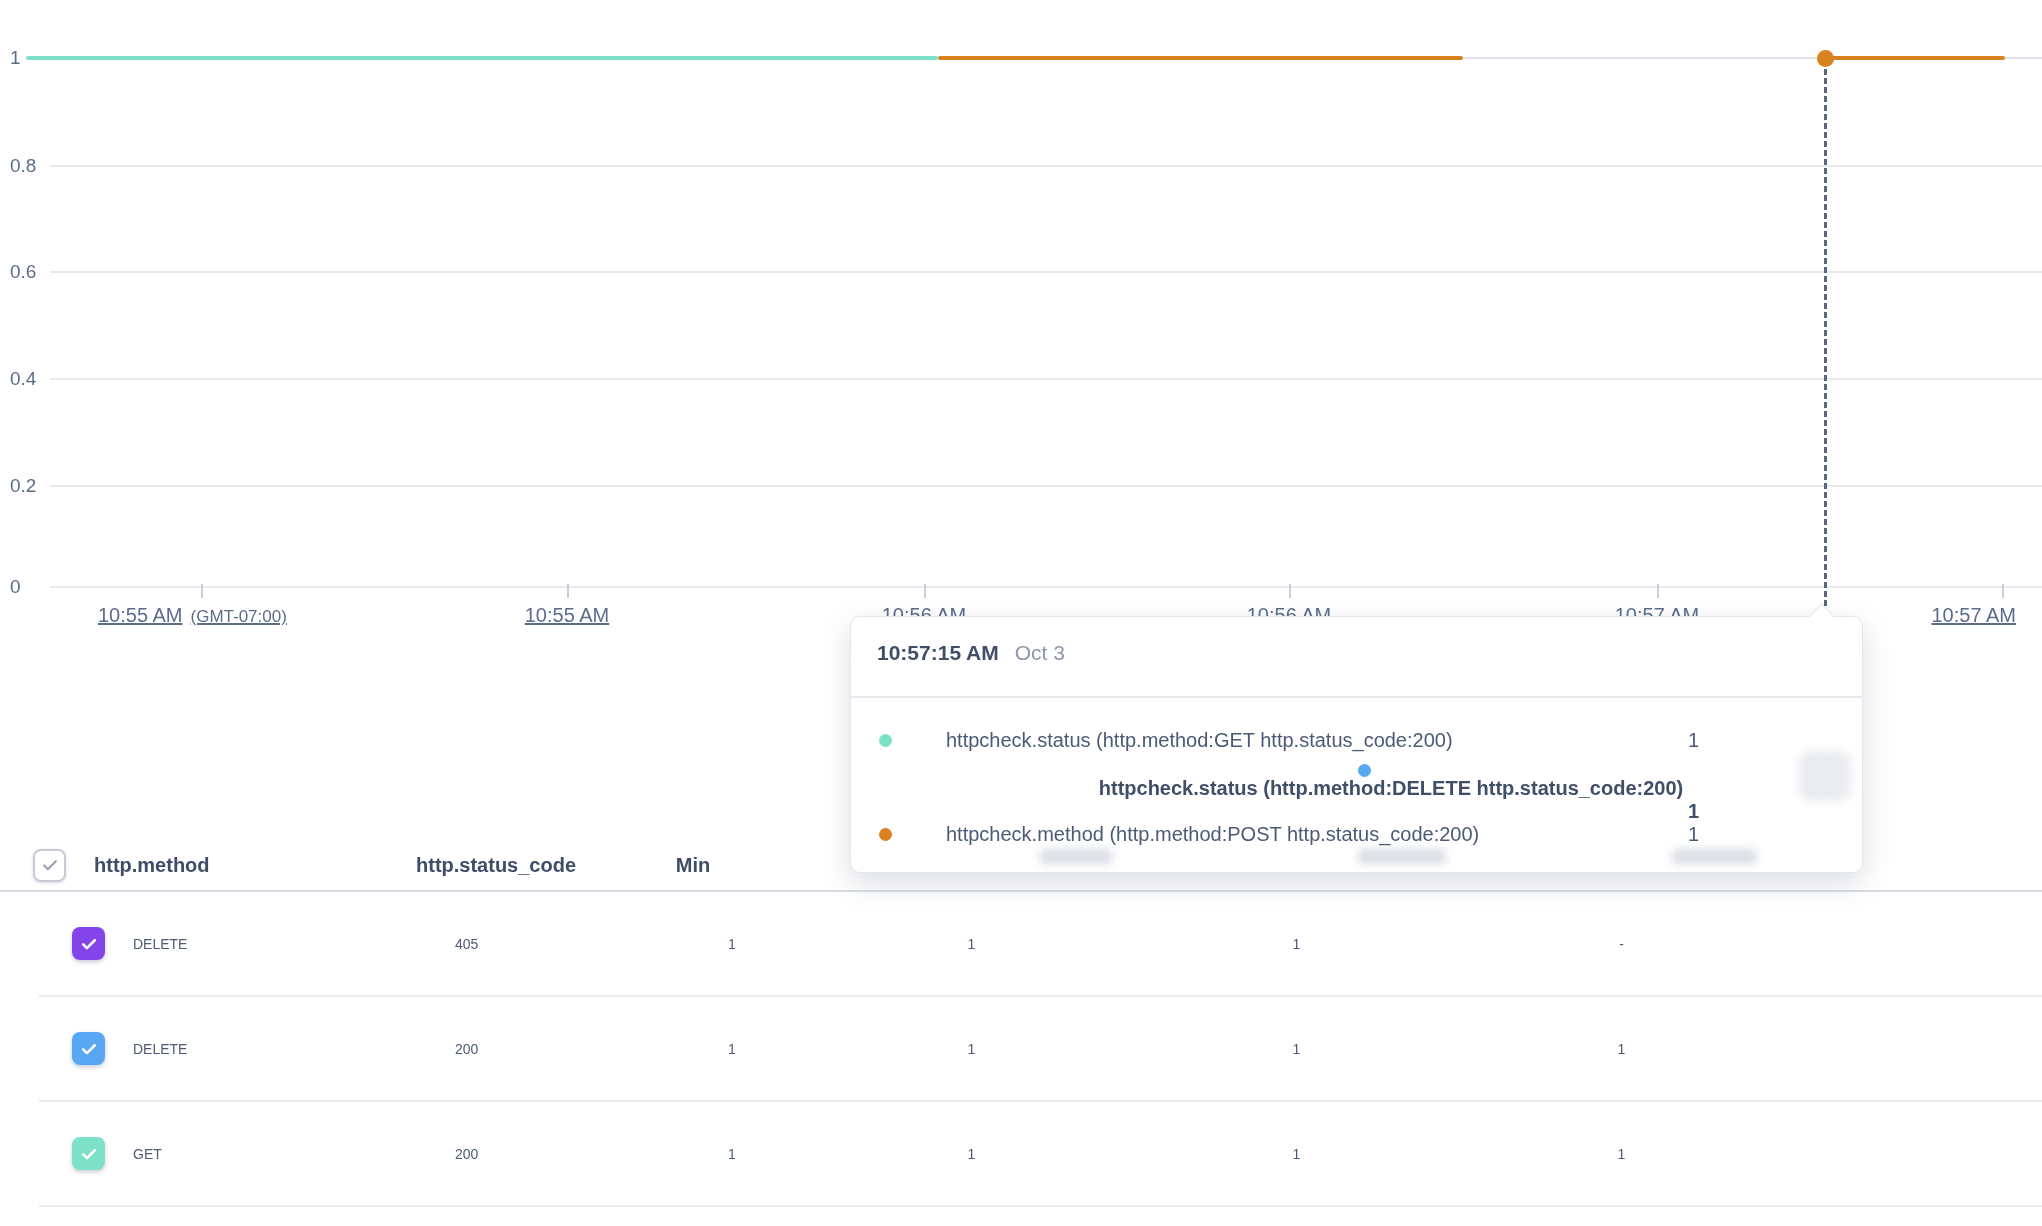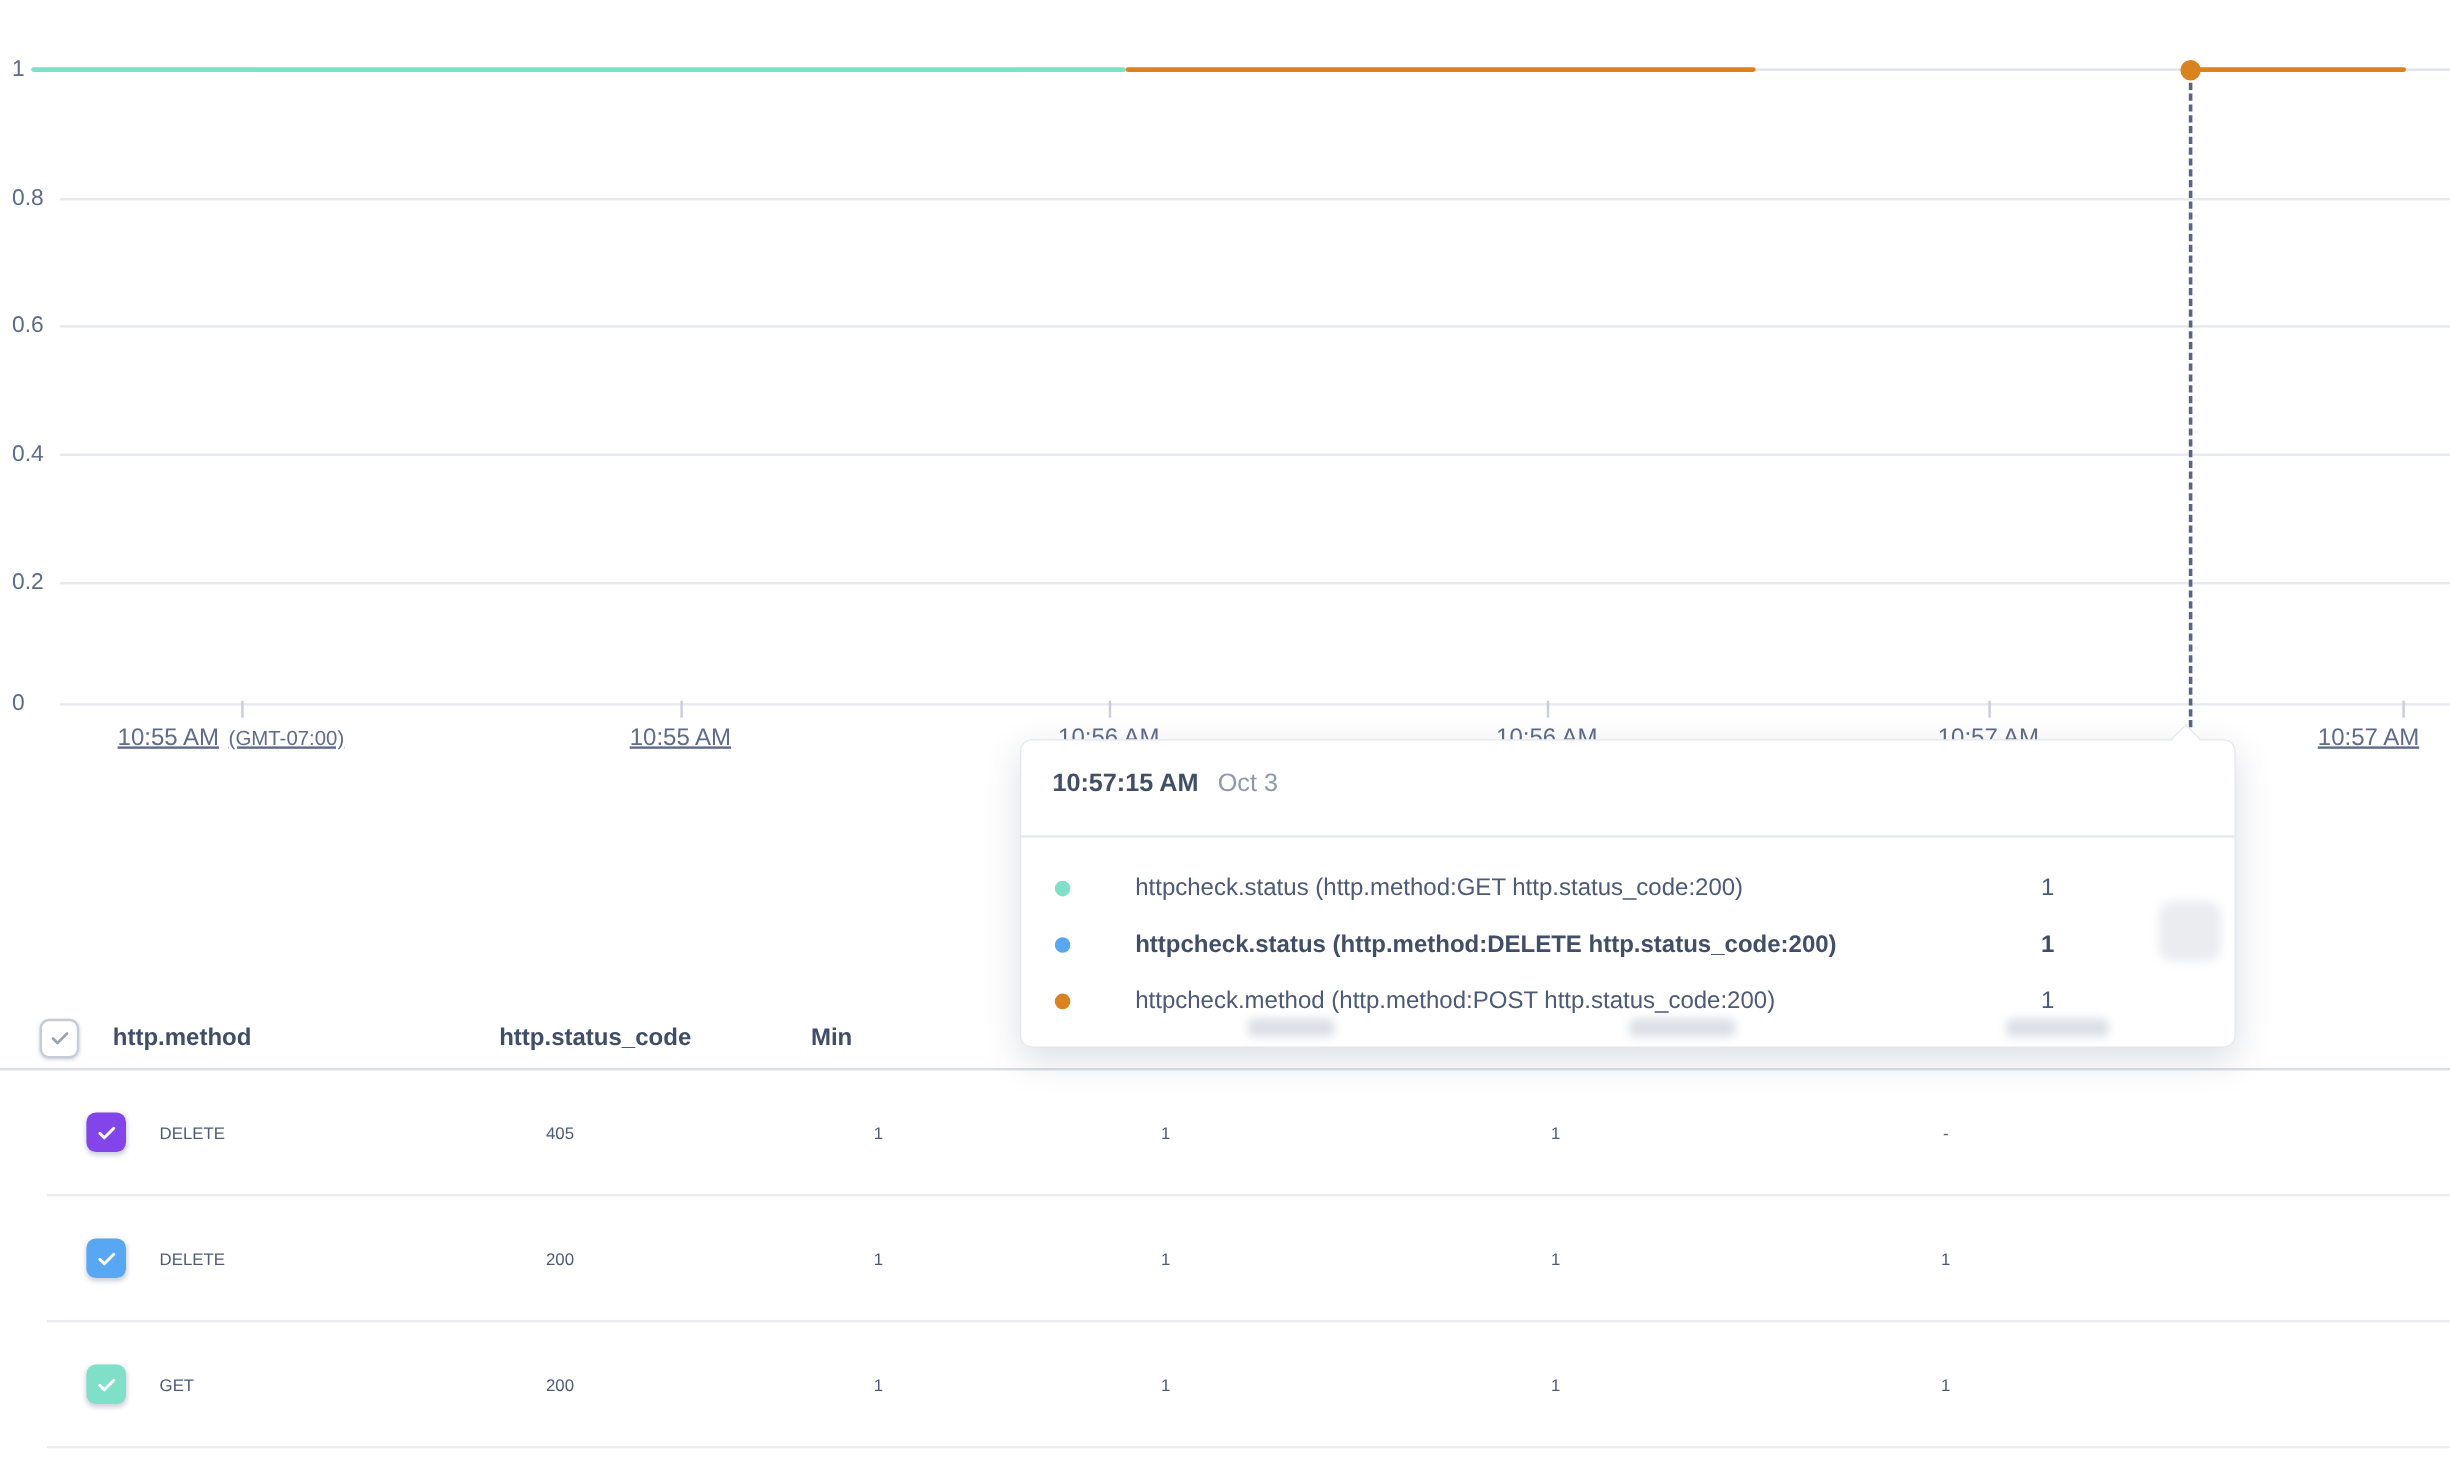--- a/index.html
+++ b/index.html
@@ -51,27 +51,27 @@
   .tooltip { position:absolute; left:850px; top:616px; width:1013px; height:257px;
              background:#fff; border:1.5px solid #E3E6EC; border-radius:10px;
              box-shadow:0 10px 30px rgba(60,70,100,0.18); z-index:20; }
   .tooltip .caret { position:absolute; top:-10px; left:962px; width:17px; height:17px;
              background:#fff; border-left:1.5px solid #E3E6EC; border-top:1.5px solid #E3E6EC;
              transform:rotate(45deg); }
   .tt-title { position:absolute; left:26px; top:24px; font-size:21px; }
   .tt-time { font-weight:700; color:#414E68; }
   .tt-date { color:#8F98AB; margin-left:16px; }
   .tt-divider { position:absolute; left:0; right:0; top:79px; height:1.5px; background:#E6E8EE; }
-  .tt-rows { position:absolute; left:0; right:0; top:100px; }
+  .tt-rows { position:absolute; left:0; right:13px; top:100px; }
   .tt-row { height:47px; display:flex; align-items:center; padding-left:28px;
             font-size:20px; color:#4C5A76; }
   .tt-row .dot { width:13px; height:13px; border-radius:50%; flex:none; }
   .tt-row .lbl { margin-left:54px; white-space:nowrap; }
   .tt-row .val { margin-left:auto; margin-right:150px; }
-  .tt-row.bold, .tt-row.bold .lbl, .tt-row.bold .val { font-weight:700; color:#414E68; }
+  .tt-row.bold, .tt-row.bold .lbl, .tt-row.bold .val { font-weight:700; color:#414E68;flex-direction:column; }
 
   
   .smudge { position:absolute; background:rgba(125,135,160,0.28); filter:blur(4px);
             border-radius:4px; z-index:30; pointer-events:none; }
   .sm-1 { left:1040px; top:849px; width:72px; height:15px; }
   .sm-2 { left:1358px; top:849px; width:88px; height:15px; }
   .sm-3 { left:1672px; top:849px; width:85px; height:15px; }
   .sm-icon { left:1799px; top:751px; width:52px; height:50px; border-radius:12px;
              background:rgba(125,135,160,0.16); }
 </style>

